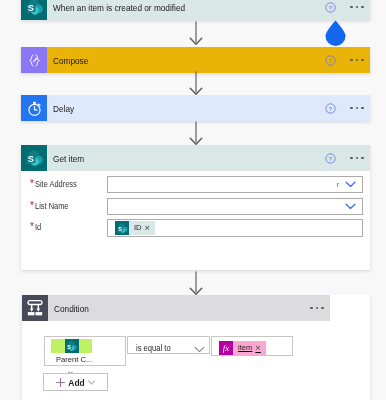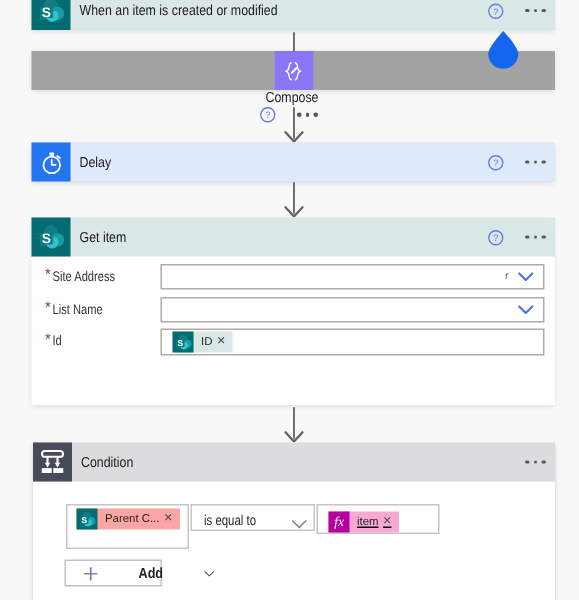--- a/index.html
+++ b/index.html
@@ -82,21 +82,21 @@
   </span>
 </div>
 
 <div class="arrow" data-name="connector-arrow-1" style="top:21px;">
     <svg width="14" height="25" viewBox="0 0 14 25">
     <path d="M7 0.5 V21.5" stroke="#616161" stroke-width="1.2" fill="none"></path>
     <path d="M1.3 17.2 L7 23.3 L12.7 17.2" stroke="#616161" stroke-width="1.5" fill="none" stroke-linecap="round" stroke-linejoin="round"></path>
     </svg>
   </div>
 
-<div class="hdr shadow" data-name="step-header-compose" style="top:34px;background:#a3a3a3;flex-direction:column;">
+<div class="hdr shadow" data-name="step-header-compose" style="top:47px;background:#eab308;">
   <span class="ic" data-name="compose-braces-pencil-icon" style="background:#8B77F5;">
       <svg width="19" height="19" viewBox="0 0 24 24">
     <path d="M10.2 4.8 C7.8 5.6 9.0 8.6 7.6 10.8 C7.1 11.5 6.5 11.9 5.8 12.0 C6.5 12.1 7.1 12.5 7.6 13.2 C9.0 15.4 7.8 18.4 10.2 19.2" fill="none" stroke="#fff" stroke-width="1.2" stroke-linecap="round" stroke-linejoin="round"></path>
     <path d="M13.8 4.8 C16.2 5.6 15.0 8.6 16.4 10.8 C16.9 11.5 17.5 11.9 18.2 12.0 C17.5 12.1 16.9 12.5 16.4 13.2 C15.0 15.4 16.2 18.4 13.8 19.2" fill="none" stroke="#fff" stroke-width="1.2" stroke-linecap="round" stroke-linejoin="round"></path>
     <path d="M14.6 8.2 L15.8 9.4 L11.6 13.6 L9.8 14.4 L10.5 12.5 Z" fill="#fff"></path>
       </svg>
     </span>
   <span class="tt" data-name="step-title">Compose</span>
   <span class="acts">
     <span class="helpwrap" data-name="help-icon">
@@ -228,21 +228,21 @@
 </div>
 
 <div class="arrow" data-name="connector-arrow-4" style="top:271px;">
     <svg width="14" height="25" viewBox="0 0 14 25">
     <path d="M7 0.5 V21.5" stroke="#616161" stroke-width="1.2" fill="none"></path>
     <path d="M1.3 17.2 L7 23.3 L12.7 17.2" stroke="#616161" stroke-width="1.5" fill="none" stroke-linecap="round" stroke-linejoin="round"></path>
     </svg>
   </div>
 
 <div class="cbody shadow" data-name="step-card-condition" style="top:295px;height:110px;">
-  <div class="hdr" data-name="step-header-condition" style="top:0;left:0;width:348px;background:#DCDCDE;">
+  <div class="hdr" data-name="step-header-condition" style="top:0;left:0;width:308px;background:#DCDCDE;">
     <span class="ic" data-name="condition-branch-icon" style="background:#474B59;">
         <svg width="20" height="20" viewBox="0 0 24 24">
     <rect x="3.6" y="3.2" width="16.8" height="4.6" rx="2.3" fill="none" stroke="#fff" stroke-width="1.6"></rect>
     <path d="M8.0 7.8 V13.2 M16.0 7.8 V13.2" stroke="#fff" stroke-width="1.7"></path>
     <path d="M5.8 12.6 L8.0 16.4 L10.2 12.6 Z" fill="#fff"></path>
     <path d="M13.8 12.6 L16.0 16.4 L18.2 12.6 Z" fill="#fff"></path>
     <rect x="3.4" y="16.9" width="8.0" height="3.9" fill="#fff"></rect>
     <rect x="12.6" y="16.9" width="8.0" height="3.9" fill="#fff"></rect>
         </svg>
       </span>
@@ -250,21 +250,21 @@
     <span class="acts">
       <span class="dots" data-name="more-commands-icon">
           <i></i>
           <i></i>
           <i></i>
         </span>
     </span>
   </div>
 
   <div class="cfield" data-name="condition-left-operand" style="left:22px;top:41px;width:82px;height:30px;padding-left:6px;align-items:flex-start;padding-top:2px;">
-    <span class="tok" data-name="parent-token" style="background:#fca5a5;">
+    <span class="tok" data-name="parent-token" style="background:#bef264;flex-direction:column;">
       <span class="ti" data-name="sharepoint-token-icon" style="background:#036C70;">
           <svg width="13" height="13" viewBox="0 0 24 24">
     <circle cx="11.3" cy="8.1" r="5.6" fill="#107C84"></circle>
     <circle cx="16.5" cy="13.6" r="5.0" fill="#1B9BA3"></circle>
     <rect x="3.0" y="8.6" width="9.6" height="9.6" rx="0.5" fill="#0A7C84"></rect>
     <path d="M15.6 11.8 A4.8 4.8 0 1 1 7.9 17.1 L12.0 17.1 A1.2 1.2 0 0 0 13.2 15.9 L13.2 11.8 Z" fill="#31C5CD"></path>
     <text x="7.8" y="16.3" font-family="Liberation Sans, sans-serif" font-size="10.5" font-weight="bold" fill="#fff" text-anchor="middle">S</text>
           </svg>
         </span>
       <span class="tl" data-name="token-label">Parent C...</span>
@@ -286,21 +286,21 @@
       <span class="ti" data-name="fx-icon" style="background:#B4009E;">
           <svg width="14" height="14" viewBox="0 0 16 16">
     <text x="8" y="11.2" font-family="Liberation Serif, serif" font-style="italic" font-size="10.2" fill="#fff" text-anchor="middle">fx</text>
           </svg>
         </span>
       <span class="tl" data-name="token-label">item</span>
       <span class="tx" data-name="token-remove-icon">×</span>
     </span>
   </div>
 
-  <div class="addbtn" data-name="add-condition-button" style="left:21px;top:78px;width:65px;height:18px;gap:24px;">
+  <div class="addbtn" data-name="add-condition-button" style="left:21px;top:78px;width:65px;height:18px;">
     <span data-name="plus-icon" style="margin-right:1px;">
         <svg width="11" height="11" viewBox="0 0 12 12">
     <path d="M6 1.2 V10.8" stroke="#9B5AC6" stroke-width="1.2"></path>
     <path d="M1.2 6 H10.8" stroke="#8A8886" stroke-width="1.2"></path>
         </svg>
       </span>
     <span data-name="add-label">Add</span>
     <span data-name="chevron-down-icon" style="margin-left:2px;">
         <svg width="7" height="5" viewBox="0 0 12 8">
           <path d="M1 1.5 L6 6.4 L11 1.5" fill="none" stroke="#605E5C" stroke-width="1.4" stroke-linecap="round" stroke-linejoin="round"></path>

